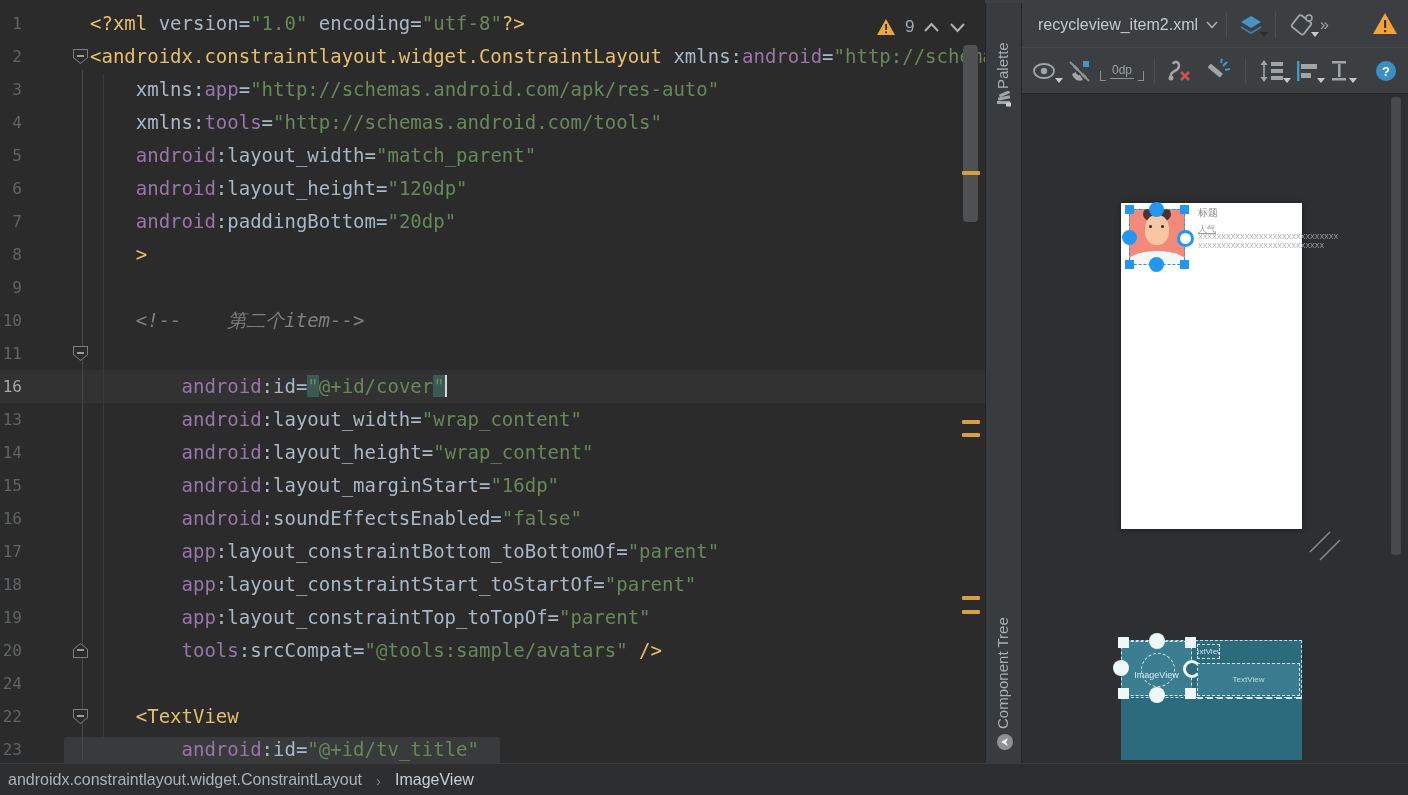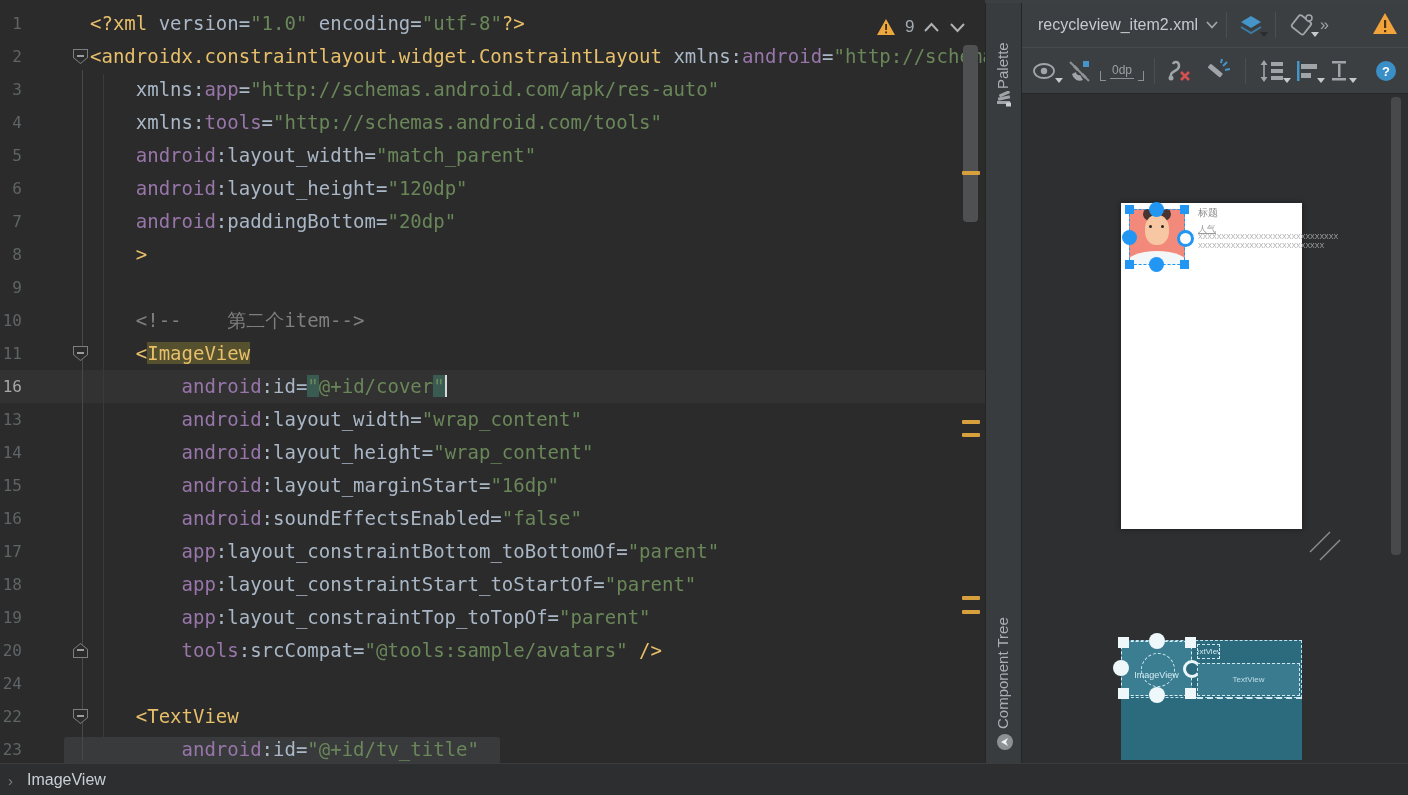--- a/index.html
+++ b/index.html
@@ -12,21 +12,21 @@
   .fold-guide{position:absolute;left:82px;top:70px;width:1px;height:690px;background:#47494b;}
   .indent-guide{position:absolute;left:103px;top:74px;width:1px;height:666px;background:#3a3a3a;}
   .code-line{position:absolute;left:0;width:985px;height:33px;}
   .code-line .num{position:absolute;left:0;top:0;width:22px;height:33px;line-height:33px;text-align:right;
       font-family:"DejaVu Sans Mono",monospace;font-size:16px;color:#5f6467;}
   .code-line.current{background:#323232;}
   .code-line.current .num{color:#a7a7a7;}
   .code-line pre{position:absolute;left:90px;top:0;margin:0;white-space:pre;
       font-family:"DejaVu Sans Mono",monospace;font-size:19px;line-height:33px;}
   .tk-y{color:var(--syn_tag);} .tk-p{color:var(--syn_ns);text-align:right;} .tk-w{color:var(--syn_attr);}
-  .tk-g{color:var(--syn_value);} .tk-c{color:var(--syn_comment);}
+  .tk-g{color:var(--syn_value);} .tk-c{color:var(--syn_comment);font-style:italic;}
   .tk-ht{color:var(--syn_tag);background:#55512f;}
   .tk-hq{color:var(--syn_value);background:#3a5b52;}
   .caret{display:inline-block;width:2px;height:22px;background:#d8d8d8;vertical-align:-4px;}
   .band-23{position:absolute;left:64px;top:737px;width:436px;height:27px;background:#43474a;opacity:.55;border-radius:3px;}
 
   .fold-marker{position:absolute;left:73px;width:15px;height:15px;}
   .fold-marker .outer{position:absolute;inset:0;background:#7c7f81;}
   .fold-marker .inner{position:absolute;inset:1px;background:#2b2b2b;}
   .fold-marker.open .outer{clip-path:polygon(0 0,100% 0,100% 58%,50% 100%,0 58%);}
   .fold-marker.open .inner{clip-path:polygon(0 0,100% 0,100% 58%,50% 100%,0 58%);}
@@ -154,21 +154,20 @@
         <div class="code-line" style="top: 271px;">
           <span class="num">9</span>
           <pre></pre>
         </div>
         <div class="code-line" style="top: 304px;">
           <span class="num">10</span>
           <pre><span class="tk-c">    &lt;!--    第二个item--&gt;</span></pre>
         </div>
         <div class="code-line" style="top: 337px;">
           <span class="num">11</span>
-          <pre><span class="tk-y">    &lt;</span><span class="tk-ht">ImageView</span></pre>
         </div>
         <div class="code-line current" style="top: 370px;">
           <span class="num">16</span>
           <pre><span class="tk-p">        android</span><span class="tk-w">:id=</span><span class="tk-hq">"</span><span class="tk-g">@+id/cover</span><span class="tk-hq">"</span><span class="caret"></span></pre>
         </div>
         <div class="code-line" style="top: 403px;">
           <span class="num">13</span>
           <pre><span class="tk-p">        android</span><span class="tk-w">:layout_width=</span><span class="tk-g">"wrap_content"</span></pre>
         </div>
         <div class="code-line" style="top: 436px;">
@@ -433,17 +432,18 @@
         </div>
         <div class="bp-bottom-dash"></div>
       </div>
 
       <div class="d-scroll-thumb"></div>
     </div>
   </div>
 
   <div class="bottombar">
     <div class="breadcrumbs">
+      <span class="crumb-1">androidx.constraintlayout.widget.ConstraintLayout</span>
       <span class="crumb-sep">›</span>
       <span class="crumb-2">ImageView</span>
     </div>
   </div>
 </div>
 
 </body></html>

